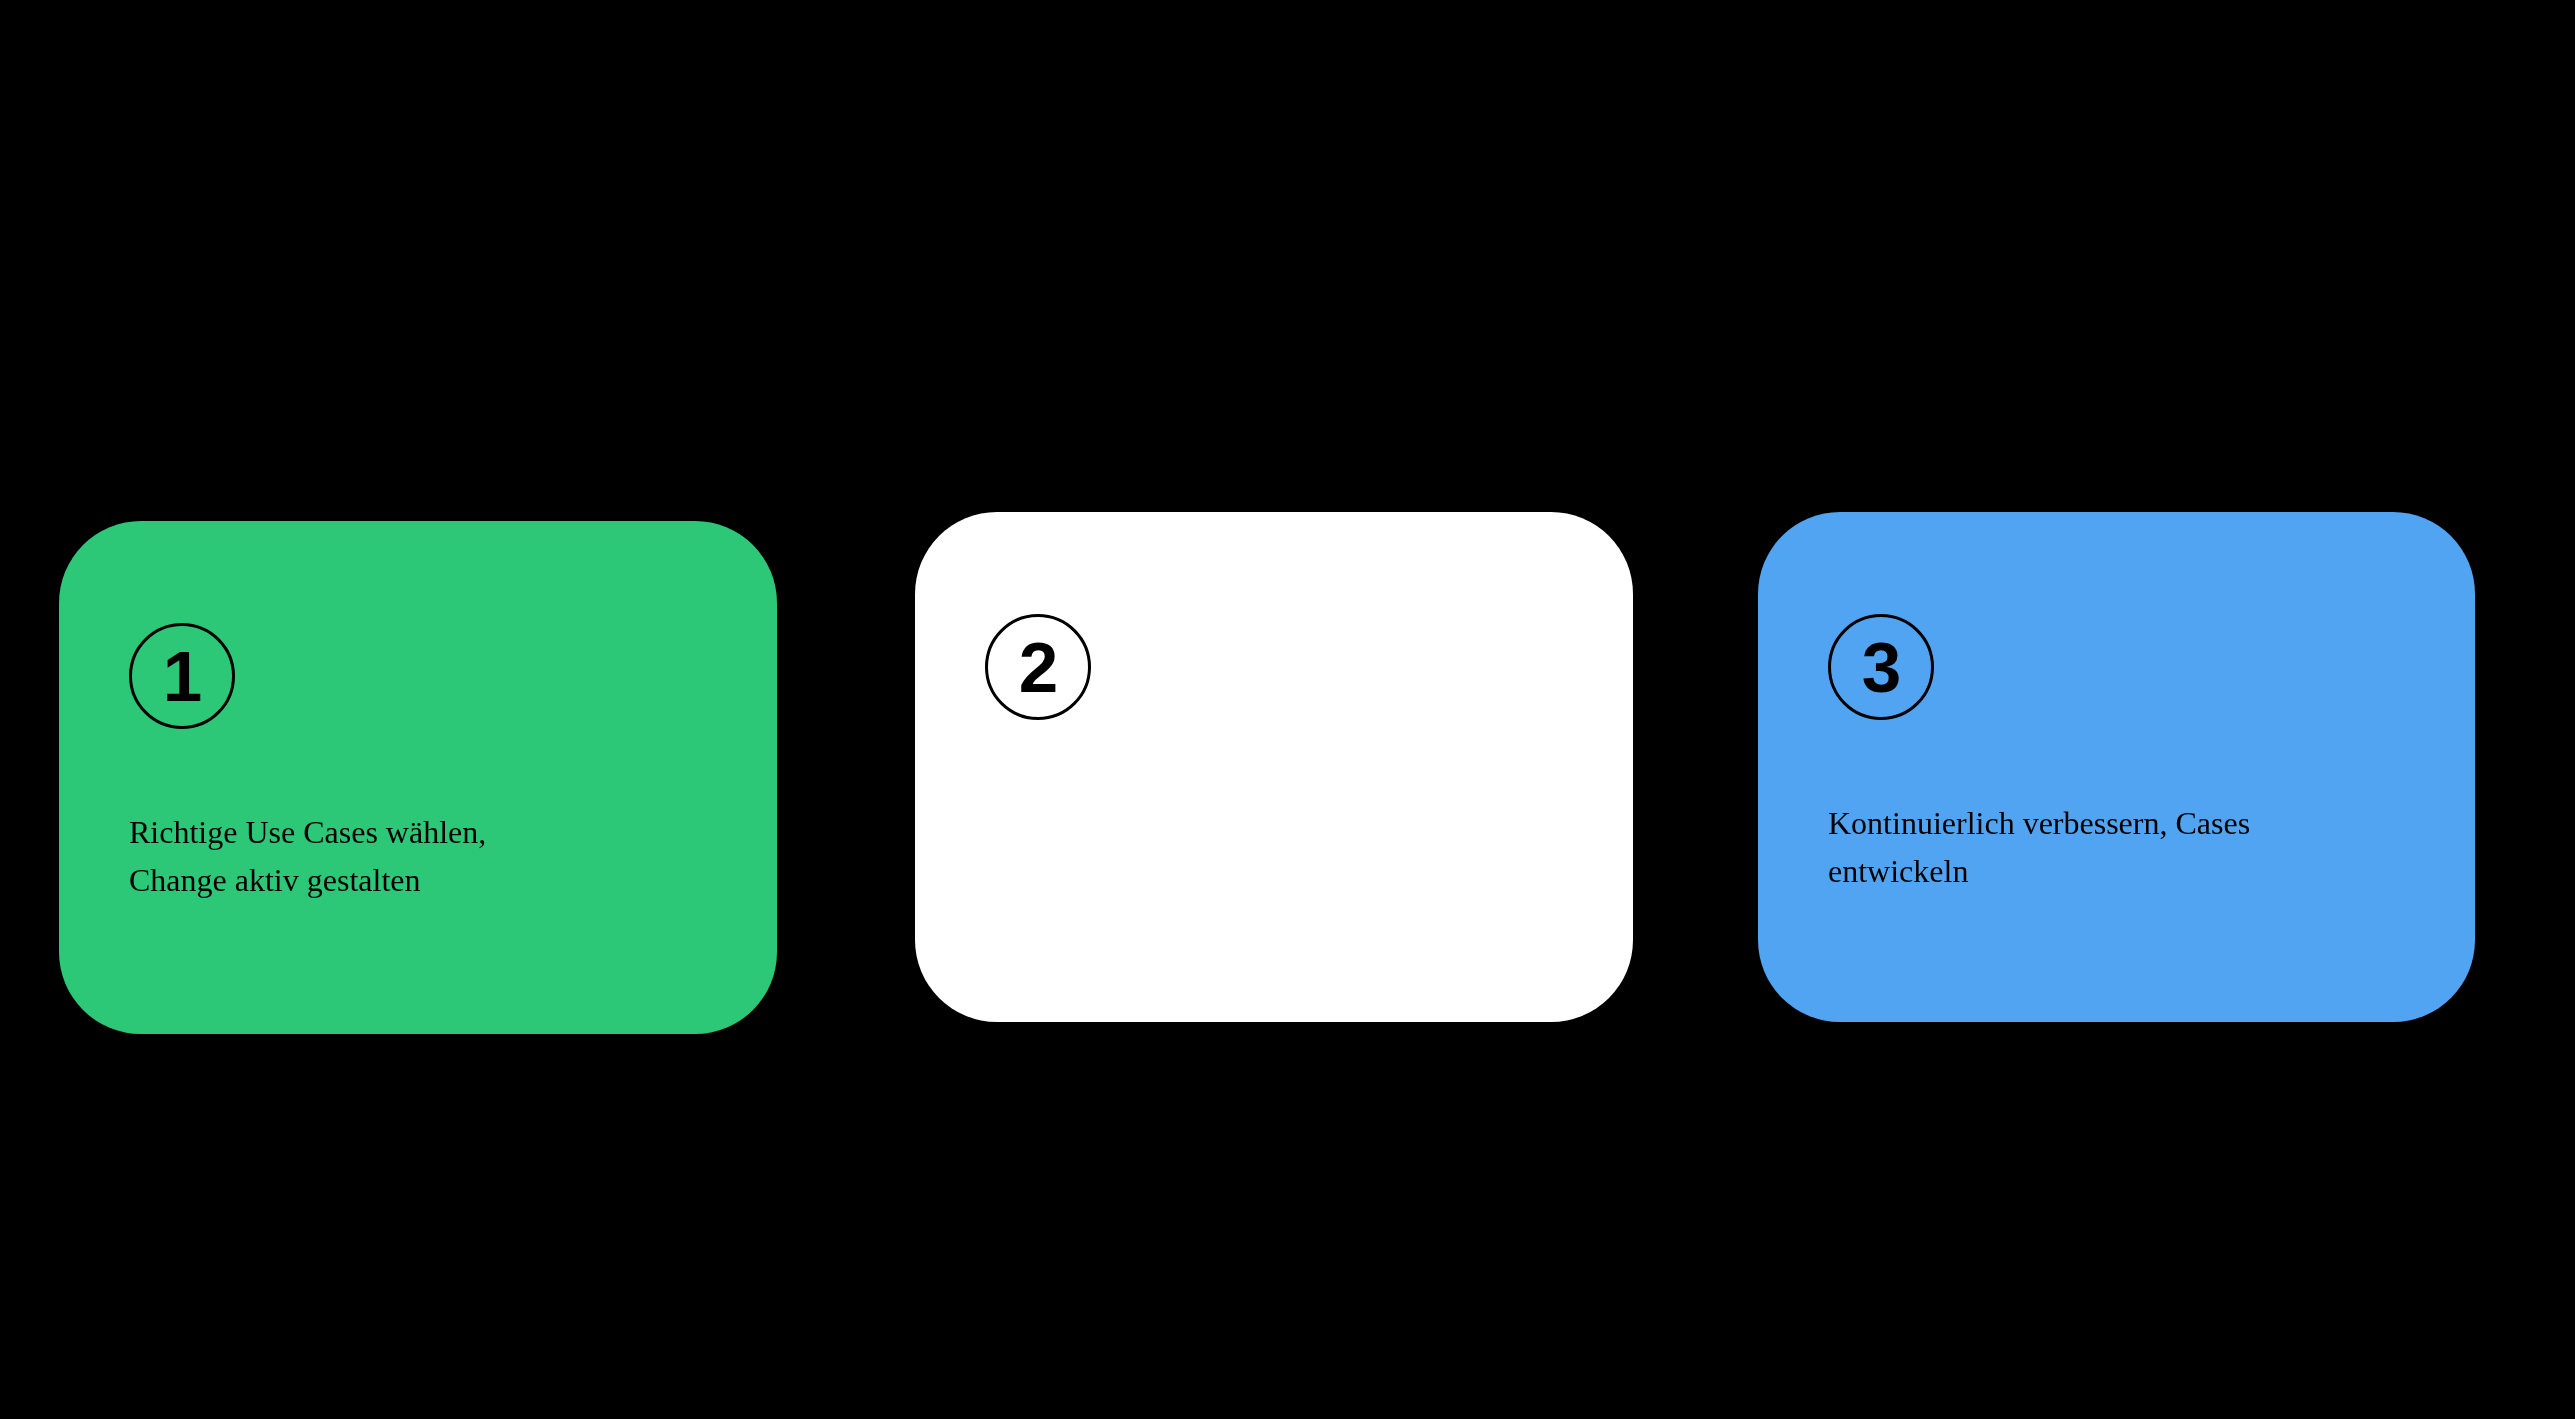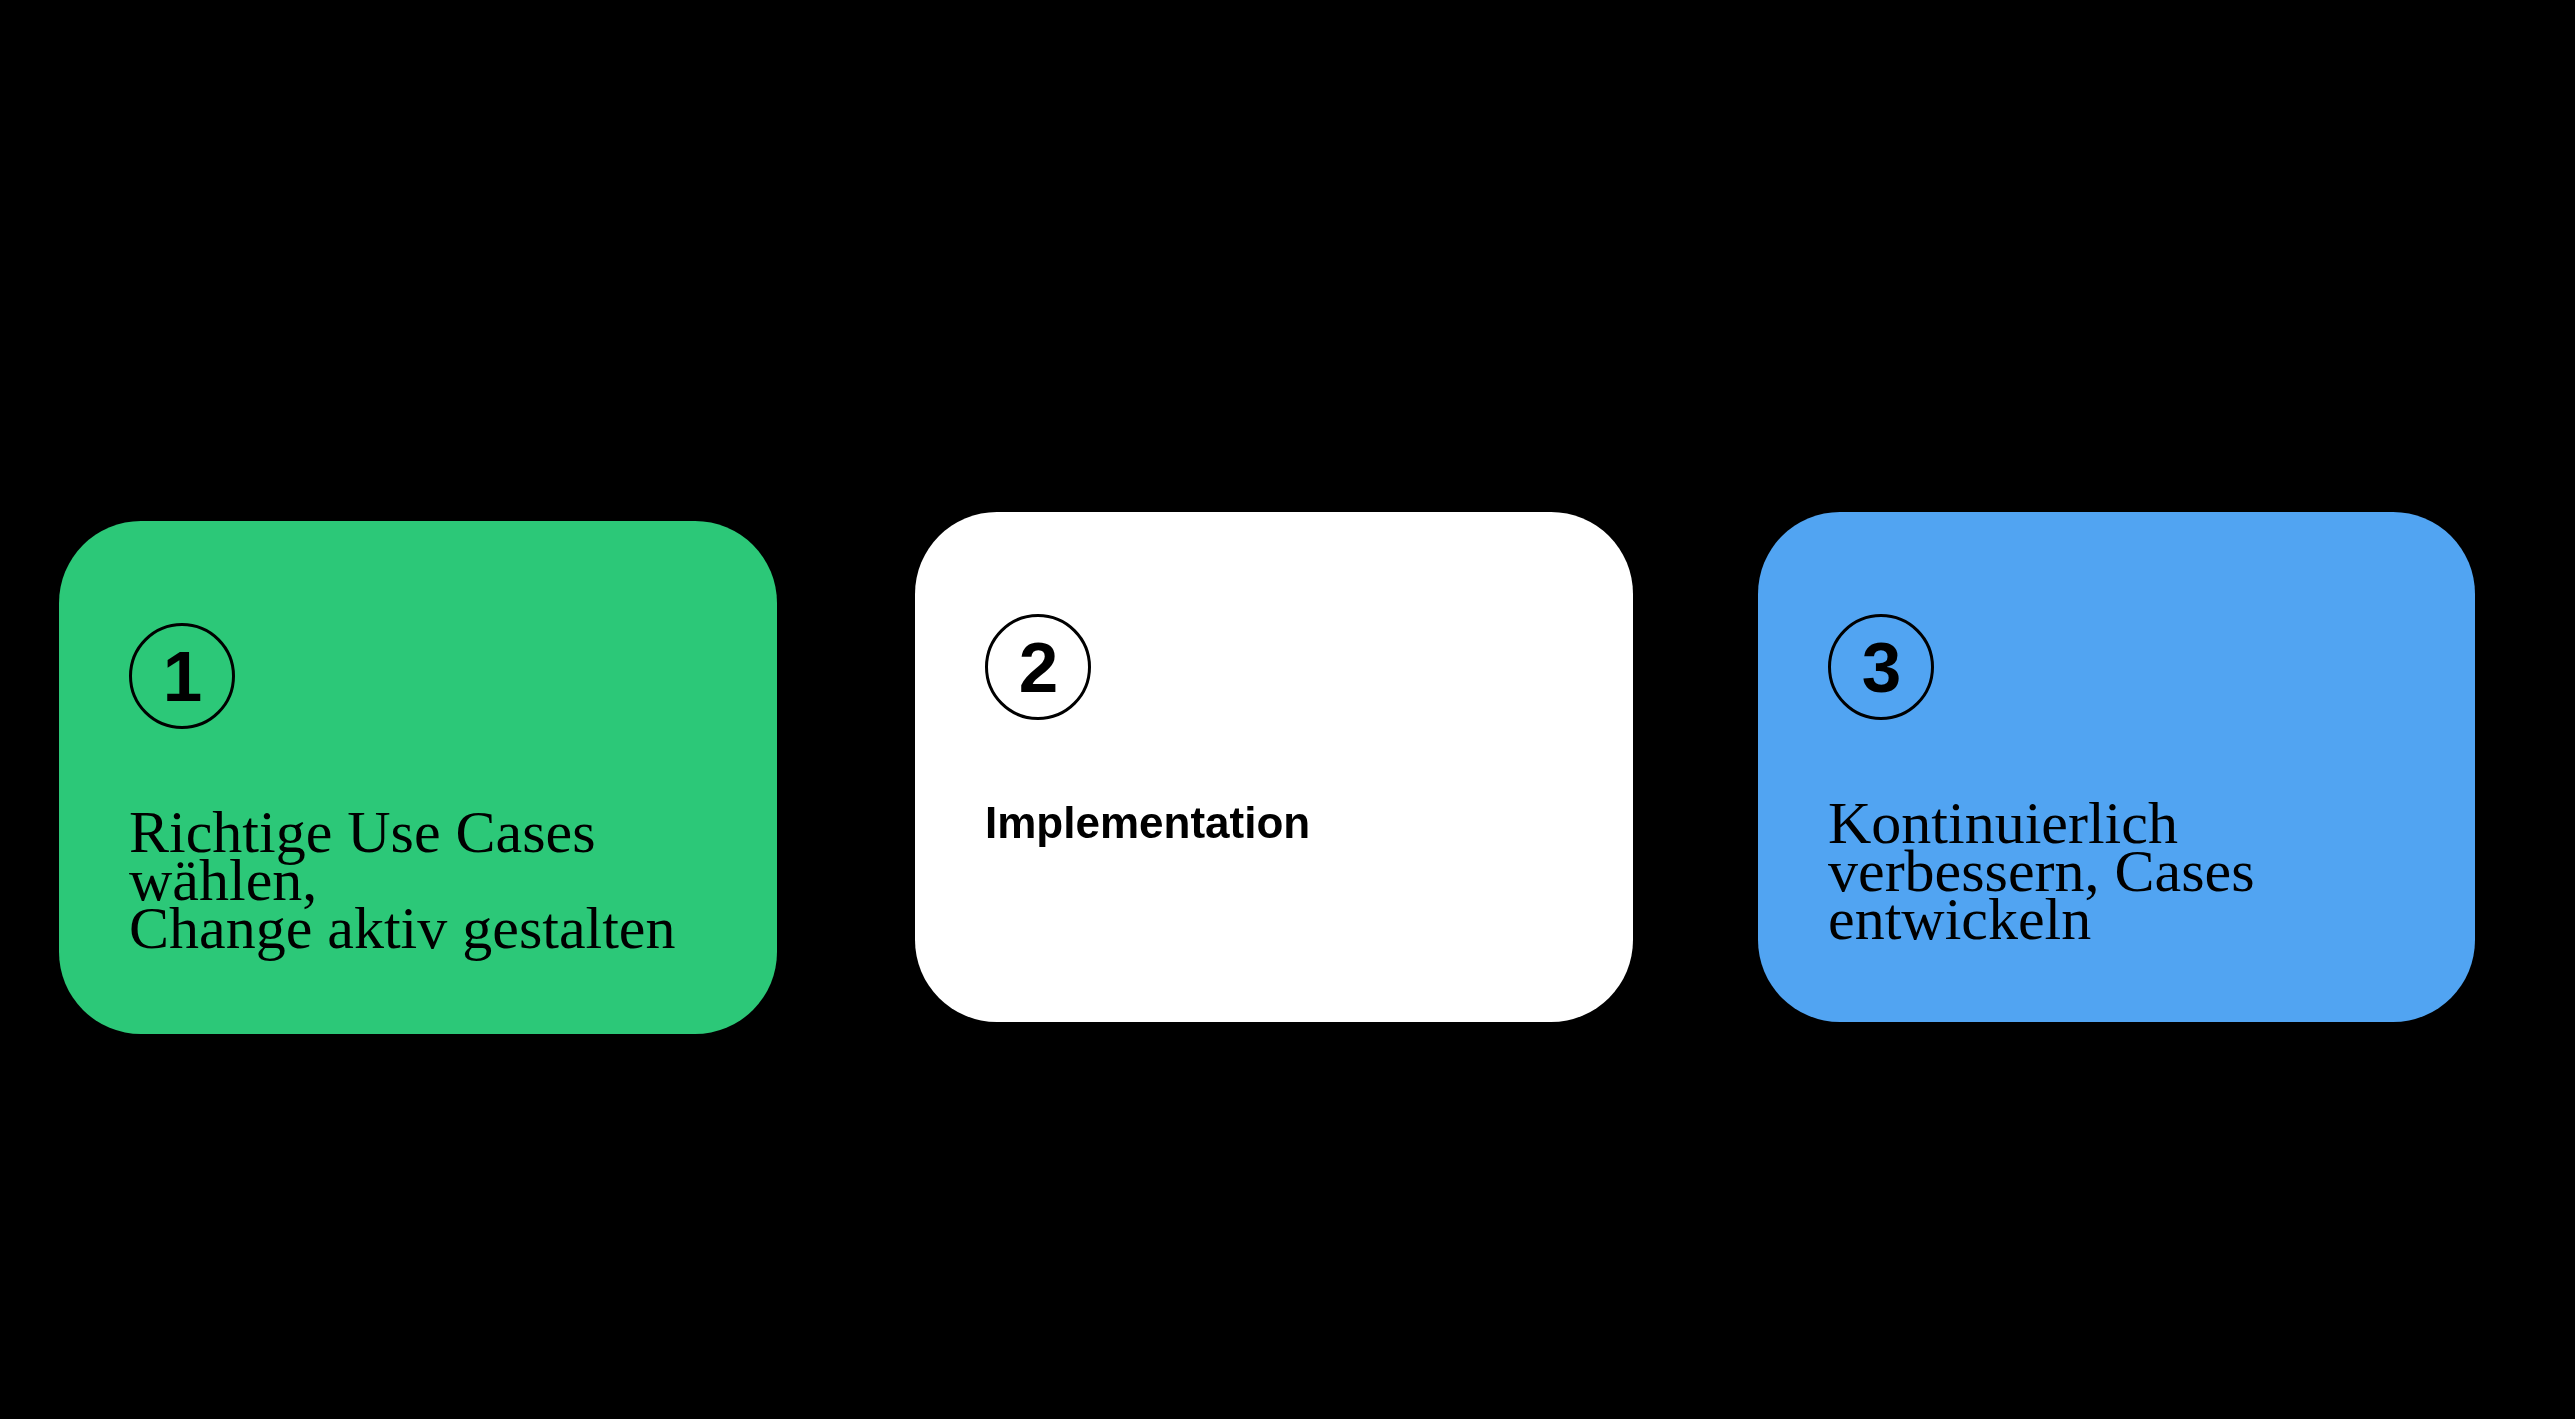--- a/index.html
+++ b/index.html
@@ -56,21 +56,21 @@
   .card-title {
     font-family: "Liberation Sans", sans-serif;
     font-weight: 700;
     font-size: 44px;
     line-height: 48px;
     margin: 0;
   }
   .card-desc {
     font-family: "Liberation Serif", serif;
     font-weight: 400;
-    font-size: 60px;
+    font-size: 32px;
     line-height: 48px;
     margin: 0;
     white-space: pre-line;
   }
 </style>
 </head>
 <body>
 
 <div class="canvas">
 
@@ -82,21 +82,20 @@
       <p class="card-desc">Richtige Use Cases wählen,
 Change aktiv gestalten</p>
     </div>
   </div>
 
   <div class="card card-2" style="background: rgb(255, 255, 255); color: rgb(0, 0, 0);">
     <div class="badge">
       <span class="badge-number">2</span>
     </div>
     <div class="text-block">
-      <p class="card-title">Implementation</p>
     </div>
   </div>
 
   <div class="card card-3" style="background: rgb(81, 164, 242); color: rgb(0, 0, 0);">
     <div class="badge">
       <span class="badge-number">3</span>
     </div>
     <div class="text-block">
       <p class="card-desc">Kontinuierlich verbessern, Cases
 entwickeln</p>

